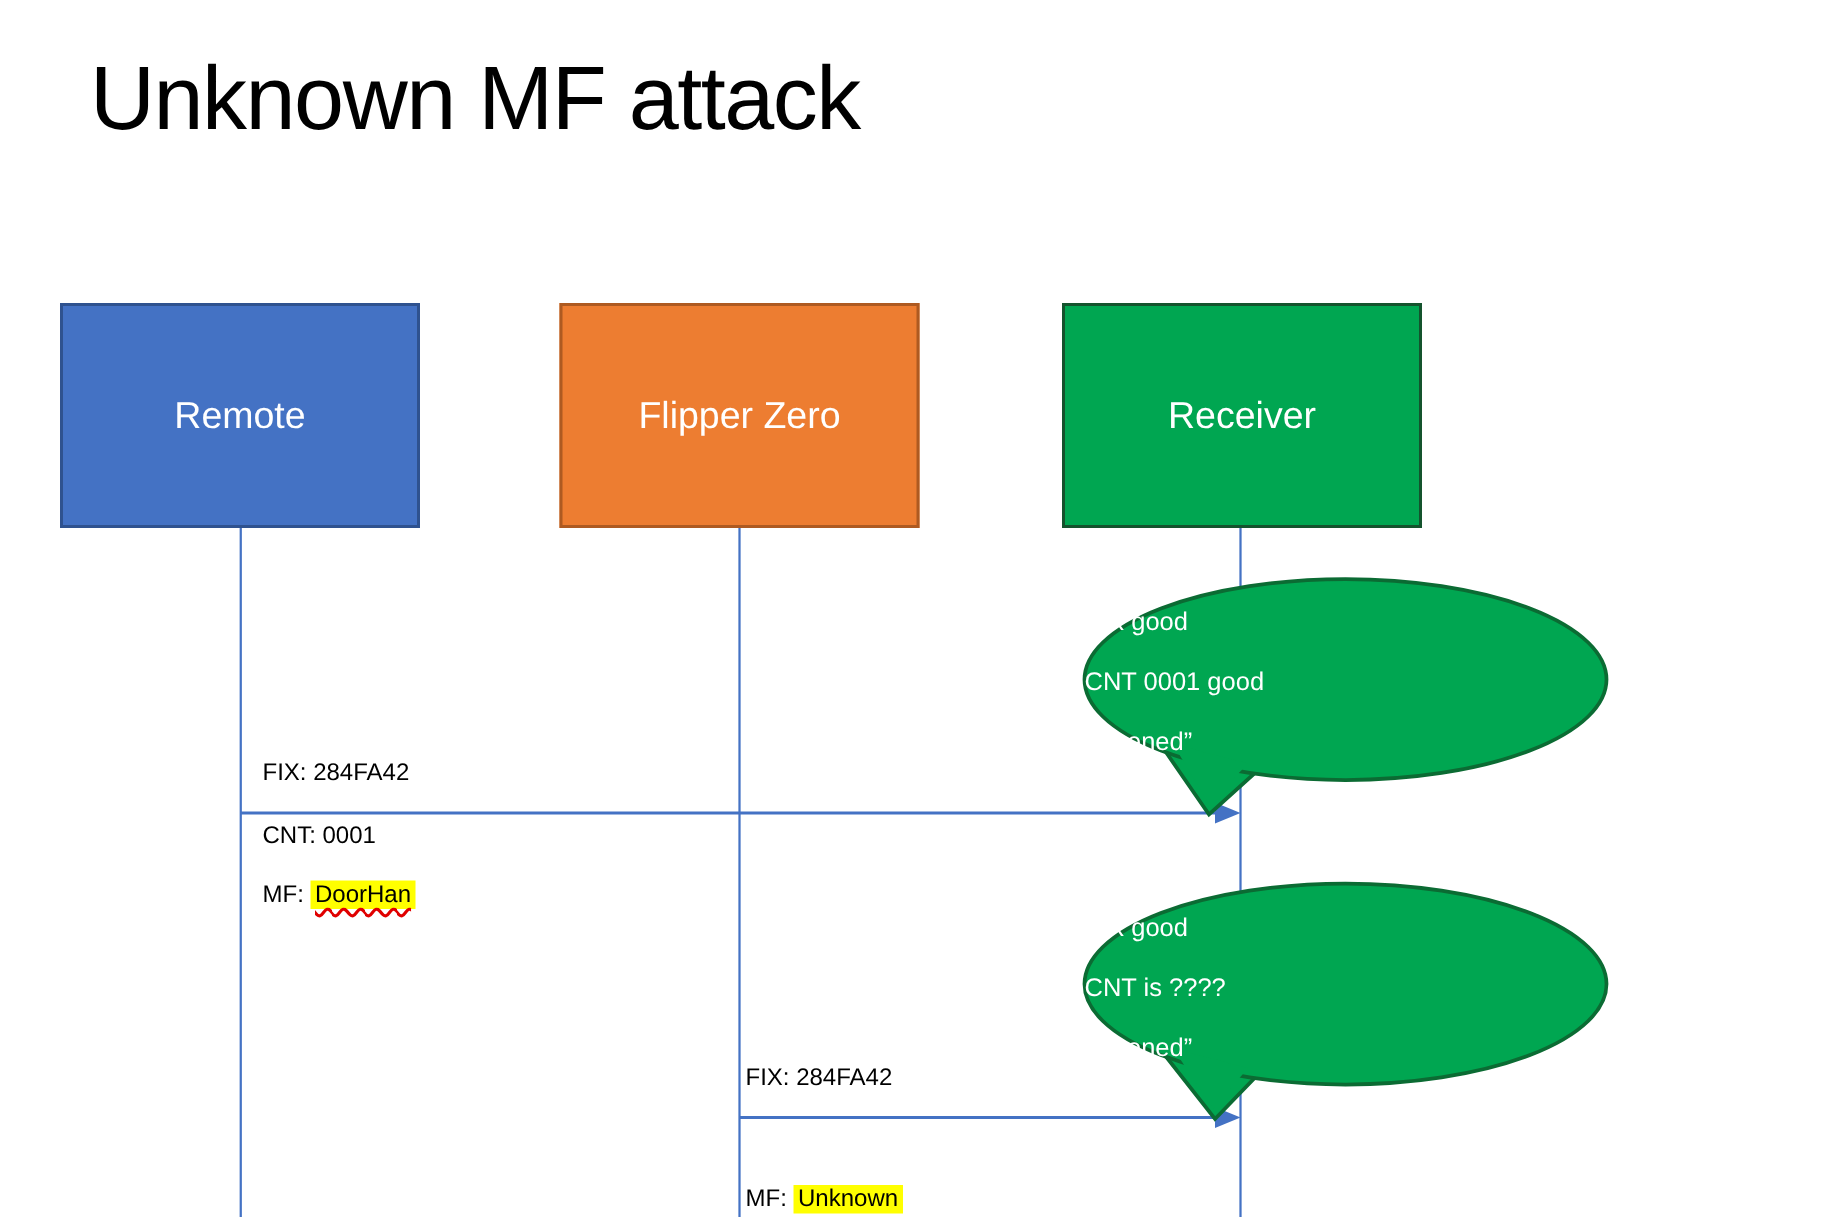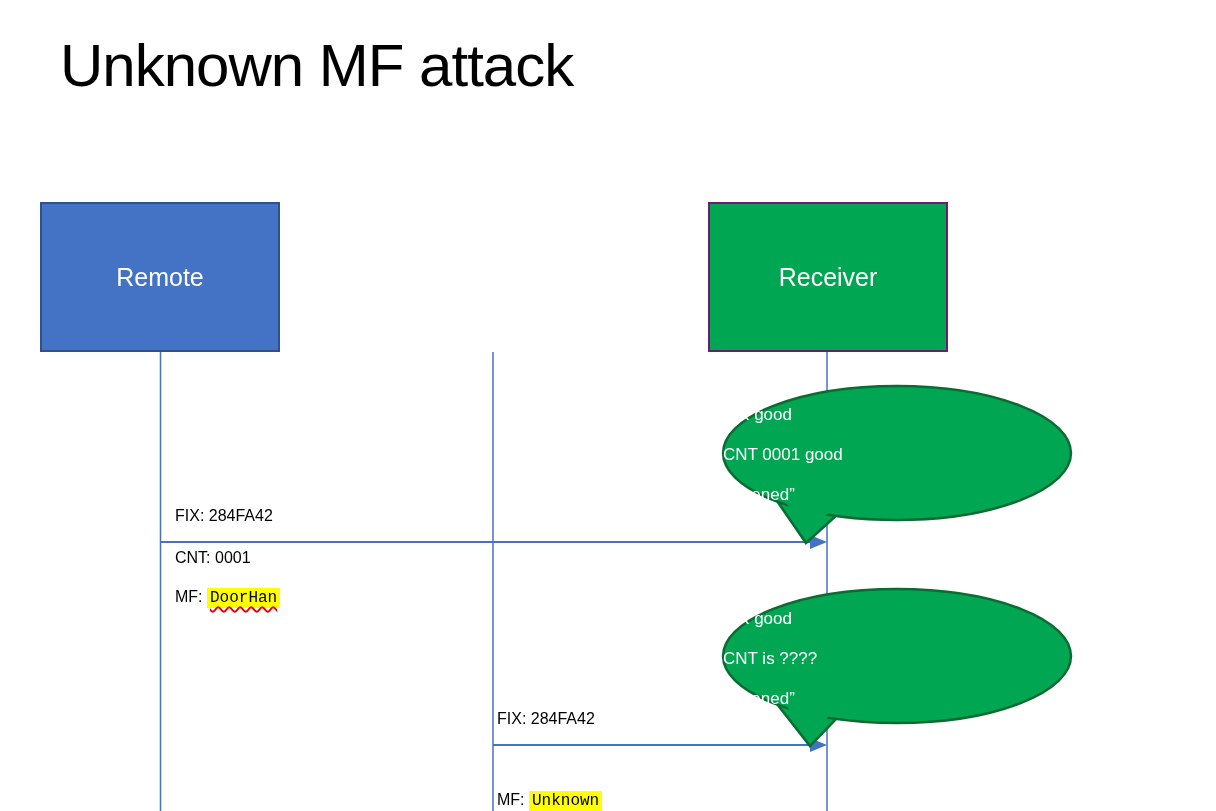--- a/index.html
+++ b/index.html
@@ -37,32 +37,31 @@
     display: flex;
     align-items: center;
     justify-content: center;
     color: #ffffff;
     font-size: 25px;
     z-index: 3;
     box-sizing: border-box;
   }
   #actor-remote   { left: 40px;  background: #4472C4; border: 2px solid #2F528F; }
   #actor-flipper  { left: 373px; background: #ED7D31; border: 2px solid #AE5A21; }
-  #actor-receiver { left: 708px; background: #00A651; border: 2px solid #701a75; }
+  #actor-receiver { left: 708px; background: #00A651; border: 2px solid #14532d; }
   .msg-line {
     position: absolute;
     font-size: 16px;
     color: #000;
     white-space: nowrap;
     z-index: 3;
   }
   .hl {
     background: #FFFF00;
     padding: 1px 3px;
-    font-family: Liberation Mono, monospace;
   }
   .misspell {
     text-decoration-line: underline;
     text-decoration-style: wavy;
     text-decoration-color: #E00000;
     text-decoration-thickness: 2px;
     text-underline-offset: 4px;
   }
   .callout-text {
     position: absolute;
@@ -103,20 +102,23 @@
     <g>
       <polygon points="777,677 837,691 810,719" fill="#00A651" stroke="#0B6B33" stroke-width="2.5"></polygon>
       <ellipse cx="897" cy="629" rx="174" ry="67" fill="#00A651" stroke="#0B6B33" stroke-width="2.5"></ellipse>
       <polygon points="782,672 832,685 809,712" fill="#00A651"></polygon>
     </g>
   </svg>
 
   <div class="actor" id="actor-remote">
     <span>Remote</span>
   </div>
+  <div class="actor" id="actor-flipper">
+    <span>Flipper Zero</span>
+  </div>
   <div class="actor" id="actor-receiver">
     <span>Receiver</span>
   </div>
 
   <div class="msg-line" style="left:175px; top:480px;">
     <span>FIX: 284FA42</span>
   </div>
   <div class="msg-line" style="left:175px; top:522px;">
     <span>CNT: 0001</span>
   </div>

